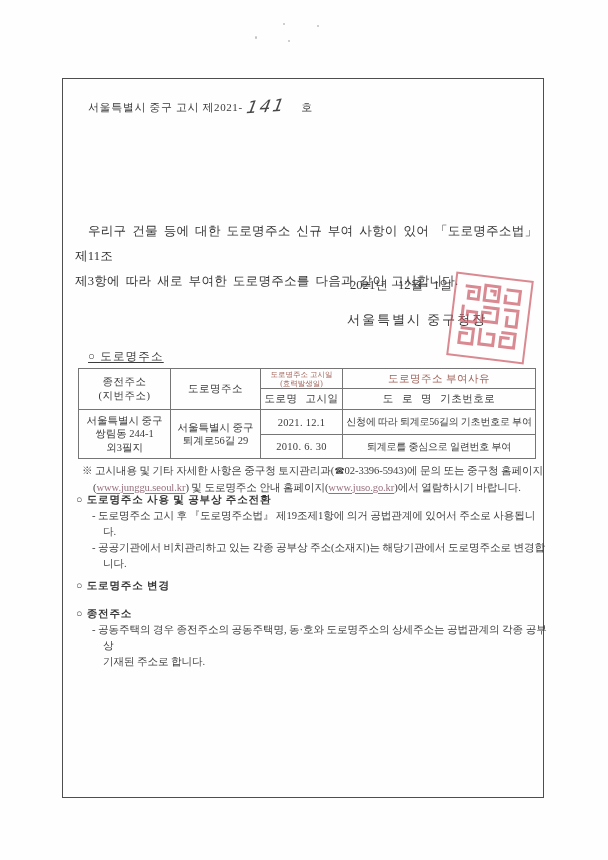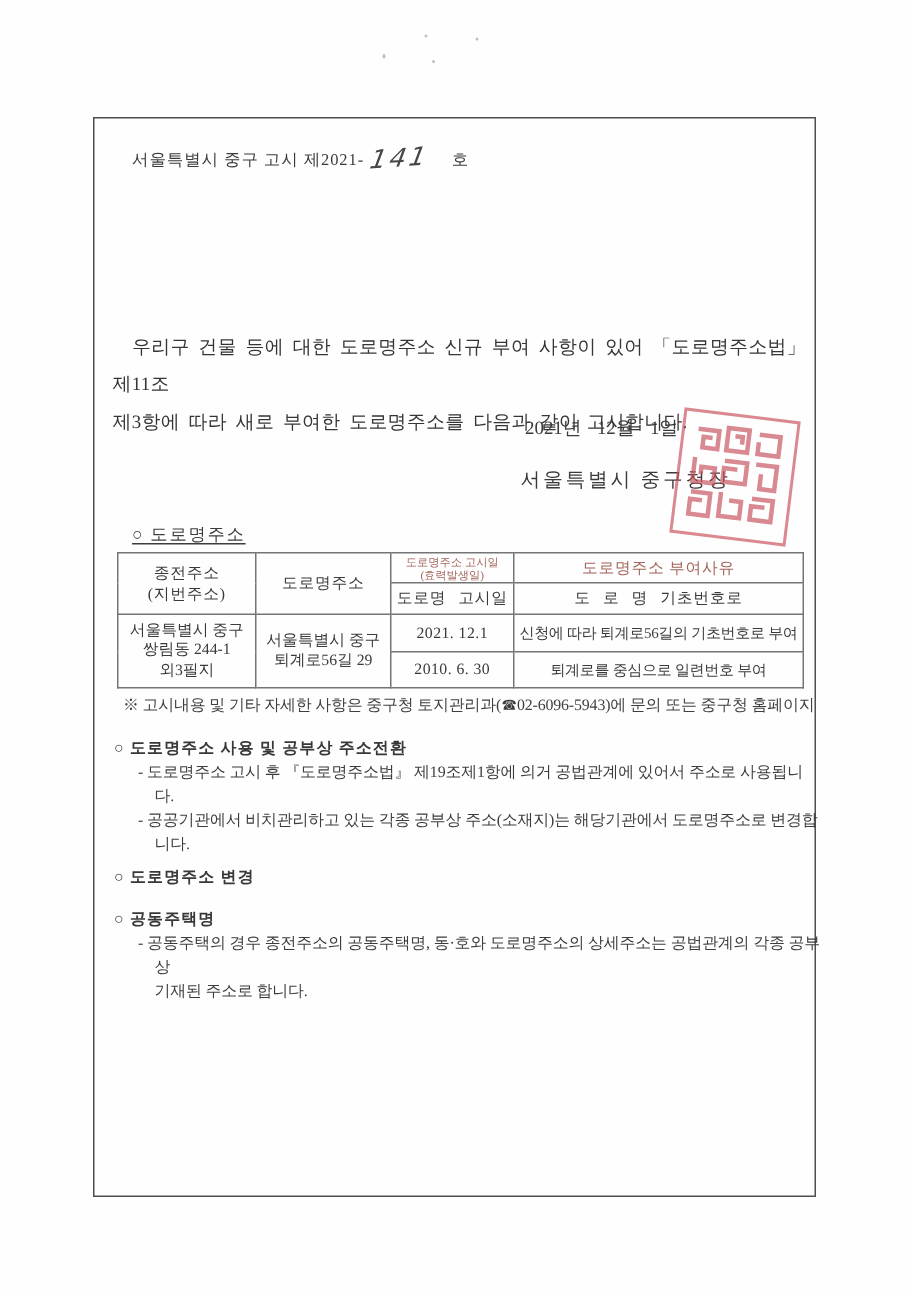--- a/index.html
+++ b/index.html
@@ -117,26 +117,27 @@
       <td class="reason">신청에 따라 퇴계로56길의 기초번호로 부여</td>
     </tr>
     <tr style="height:24px;">
       <td class="datec">2010. 6. 30</td>
       <td class="reason">퇴계로를 중심으로 일련번호 부여</td>
     </tr>
   </tbody>
     </table>
 
   <div class="note">
-    <div class="l1">※ 고시내용 및 기타 자세한 사항은 중구청 토지관리과(☎02-6096-5943)에 문의 또는 중구청 홈페이지</div>
+    <div class="l1">※ 고시내용 및 기타 자세한 사항은 중구청 토지관리과(☎02-3396-5943)에 문의 또는 중구청 홈페이지</div>
+    <div class="l2"><span>(</span><a>www.junggu.seoul.kr</a><span>) 및 도로명주소 안내 홈페이지(</span><a>www.juso.go.kr</a><span>)에서 열람하시기 바랍니다.</span></div>
   </div>
 
   <div class="sections">
     <div class="sec-h">○ 도로명주소 사용 및 공부상 주소전환</div>
     <div class="sec-item">- 도로명주소 고시 후 『도로명주소법』 제19조제1항에 의거 공법관계에 있어서 주소로 사용됩니다.</div>
     <div class="sec-item">- 공공기관에서 비치관리하고 있는 각종 공부상 주소(소재지)는 해당기관에서 도로명주소로 변경합니다.</div>
     <div class="sec-h m1">○ 도로명주소 변경</div>
-    <div class="sec-h m2">○ 공동주택명</div>
+    <div class="sec-h m2">○ 종전주소</div>
     <div class="sec-item">- 공동주택의 경우 종전주소의 공동주택명, 동·호와 도로명주소의 상세주소는 공법관계의 각종 공부상
 기재된 주소로 합니다.</div>
   </div>
 
 </div>
 
 </body></html>

